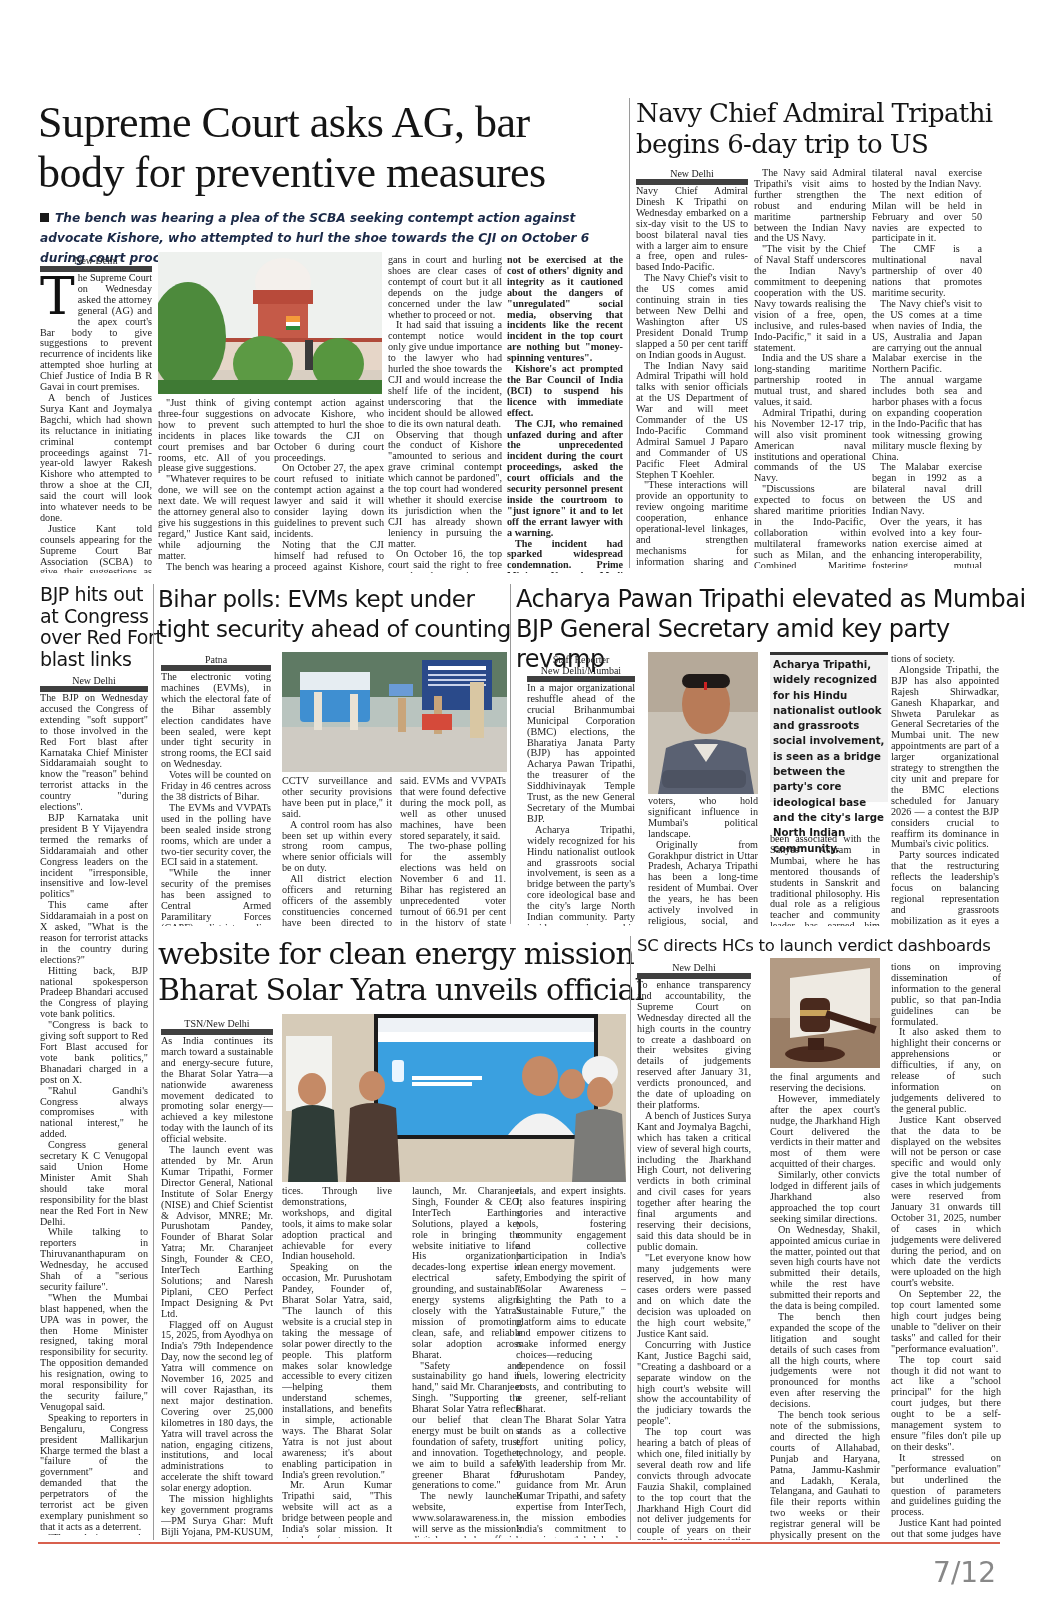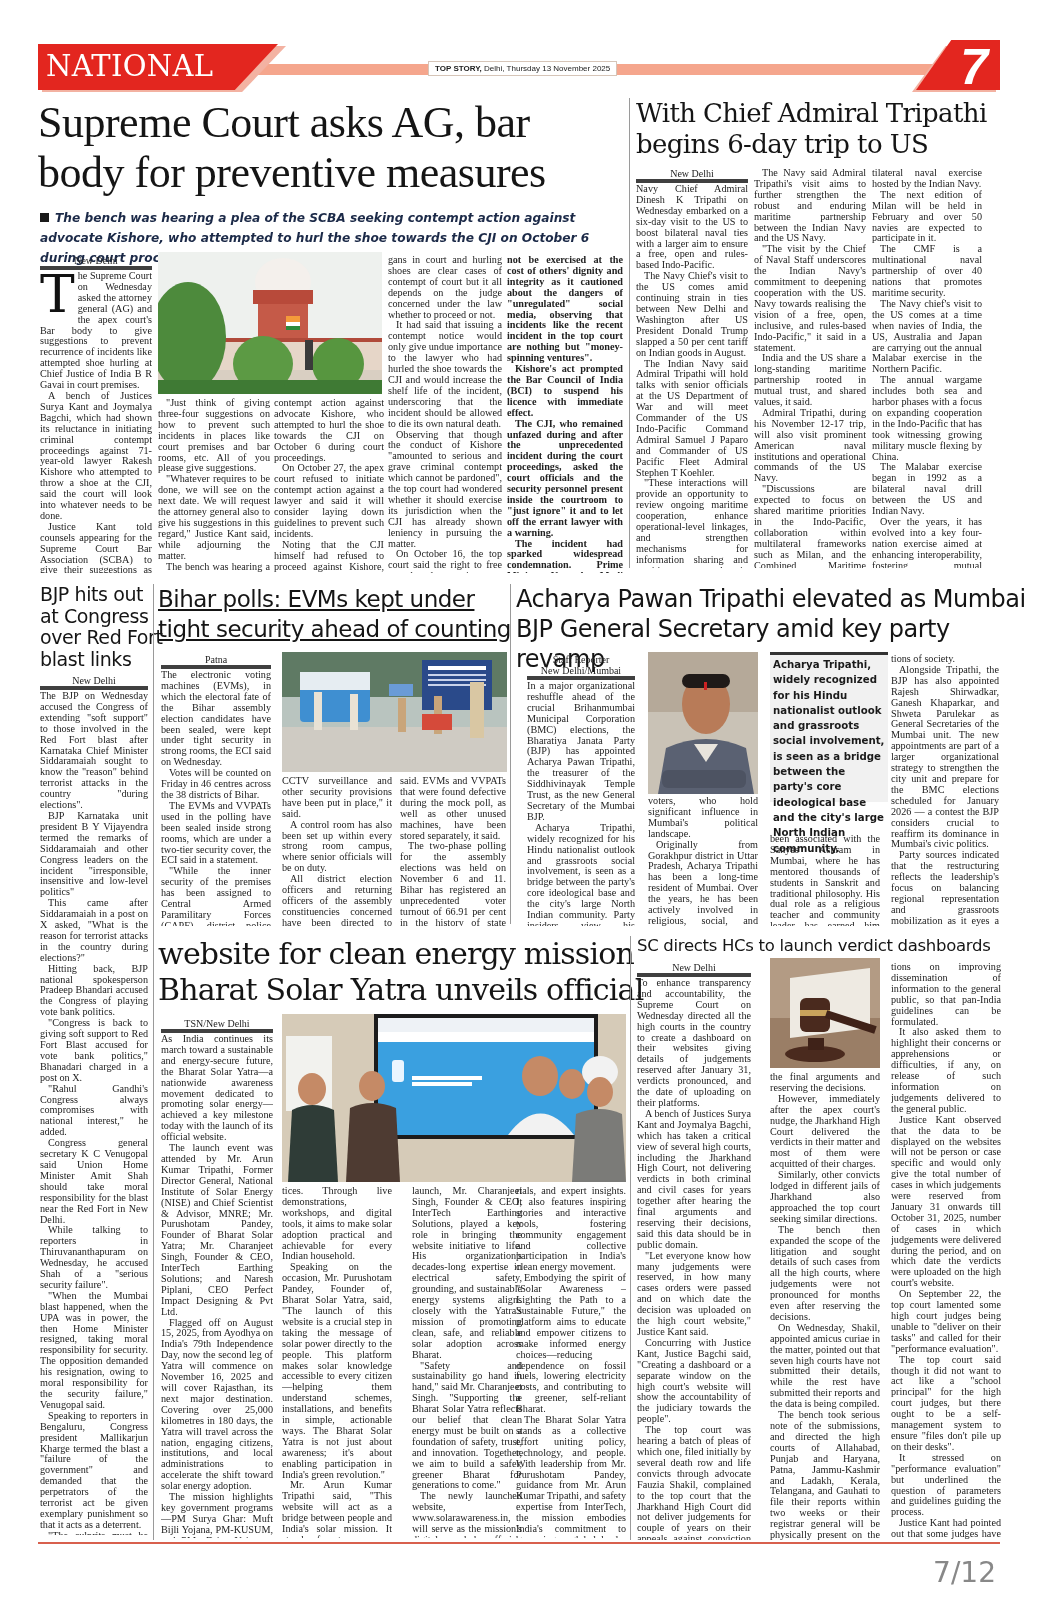--- a/index.html
+++ b/index.html
@@ -26,53 +26,38 @@
   
   .hl { position: absolute; font-family: "DejaVu Serif", serif; color: #151515; line-height: 1.05; }
 
   .strap { position: absolute; left: 40px; top: 208px; width: 590px; font-family: "DejaVu Sans", sans-serif; font-style: italic; font-weight: 700; font-size: 12.2px; line-height: 20px; color: #1c2a48; }
   .strap .sq { display: inline-block; width: 9px; height: 9px; background: #1a1a1a; margin-right: 6px; vertical-align: 0px; }
 
   
   .col { position: absolute; font-family: "Liberation Serif", serif; font-size: 10.2px; line-height: 10.9px; color: #222; text-align: justify; hyphens: auto; overflow: hidden; }
   .col p { text-indent: 8px; }
   .col p.noind { text-indent: 0; }
-  .dateline { display: block; text-align: center; border-bottom: 4px solid #404040; margin-bottom: 1px; font-size: 10px; line-height: 11px; }
+  .dateline { display: block; text-align: center; border-bottom: 6px solid #404040; margin-bottom: 1px; font-size: 10px; line-height: 11px; }
   .dropcap { float: left; font-family: "DejaVu Serif", serif; font-size: 52px; line-height: 42px; margin: 2px 3px 0 0; color: #111; }
 
   .vrule { position: absolute; width: 1px; background: #9a9a9a; }
   .hrule { position: absolute; height: 2px; background: #d8604d; }
 
   
   .img { position: absolute; overflow: hidden; }
 
   .pullquote { position: absolute; left: 770px; top: 652px; width: 118px; height: 150px; background: #f1f1f1; border-top: 3px solid #333; padding: 2px 3px; font-family: "DejaVu Sans", sans-serif; font-weight: 700; font-size: 10.2px; line-height: 15.3px; color: #1a1a1a; }
 
   .pagenum { position: absolute; right: 44px; top: 1556px; font-family: "DejaVu Sans", sans-serif; font-size: 28px; color: #888; }
 </style>
 </head>
 <body>
 
 <div class="page">
 
-  <div class="mast">
-    <div class="mast-bar"></div>
-    <div class="mast-section-shadow"></div>
-    <div class="mast-section">
-      <span>NATIONAL</span>
-    </div>
-    <div class="mast-top">
-      <b>TOP STORY,</b>
-      <span>Delhi, Thursday 13 November 2025</span>
-    </div>
-    <div class="mast-page-shadow"></div>
-    <div class="mast-page">
-      <span>7</span>
-    </div>
-  </div>
 
   <div class="hl" style="left:38px; top:98px; font-size:44px; line-height:50px; font-family:'Liberation Serif',serif; letter-spacing:-0.5px;">
     <div>Supreme Court asks AG, bar</div>
     <div>body for preventive measures</div>
   </div>
   <div class="strap"><span class="sq"></span><span>The bench was hearing a plea of the SCBA seeking contempt action against advocate Kishore, who attempted to hurl the shoe towards the CJI on October 6 during court proceedings.</span></div>
 
   <div class="col" style="left:40px; top:255px; width:112px; height:318px;">
     <span class="dateline">New Delhi</span>
     <span class="dropcap">T</span>
@@ -120,21 +105,21 @@
   <div class="col" style="left:507px; top:255px; width:116px; height:318px;font-weight:bold;">
     <p class="noind">not be exercised at the cost of others' dignity and integrity as it cautioned about the dangers of "unregulated" social media, observing that incidents like the recent incident in the top court are nothing but "money-spinning ventures".</p>
     <p>Kishore's act prompted the Bar Council of India (BCI) to suspend his licence with immediate effect.</p>
     <p>The CJI, who remained unfazed during and after the unprecedented incident during the court proceedings, asked the court officials and the security personnel present inside the courtroom to "just ignore" it and to let off the errant lawyer with a warning.</p>
     <p>The incident had sparked widespread condemnation. Prime Minister Narendra Modi while condemning the incident also spoke to the CJI.</p>
   </div>
 
   <div class="vrule" style="left:629px; top:98px; height:470px;"></div>
 
   <div class="hl" style="left:636px; top:98px; font-size:26px; line-height:31px; font-family:'DejaVu Serif',serif; letter-spacing:-0.6px;">
-    <div>With Chief Admiral Tripathi</div>
+    <div>Navy Chief Admiral Tripathi</div>
     <div>begins 6-day trip to US</div>
   </div>
   <div class="col" style="left:636px; top:168px; width:112px; height:400px;">
     <span class="dateline">New Delhi</span>
     <p class="noind">Navy Chief Admiral Dinesh K Tripathi on Wednesday embarked on a six-day visit to the US to boost bilateral naval ties with a larger aim to ensure a free, open and rules-based Indo-Pacific.</p>
     <p>The Navy Chief's visit to the US comes amid continuing strain in ties between New Delhi and Washington after US President Donald Trump slapped a 50 per cent tariff on Indian goods in August.</p>
     <p>The Indian Navy said Admiral Tripathi will hold talks with senior officials at the US Department of War and will meet Commander of the US Indo-Pacific Command Admiral Samuel J Paparo and Commander of US Pacific Fleet Admiral Stephen T Koehler.</p>
     <p>"These interactions will provide an opportunity to review ongoing maritime cooperation, enhance operational-level linkages, and strengthen mechanisms for information sharing and maritime domain awareness between the two navies," it said.</p>
   </div>
   <div class="col" style="left:754px; top:168px; width:112px; height:400px;">
@@ -170,21 +155,21 @@
     <p>"Congress is back to giving soft support to Red Fort Blast accused for vote bank politics," Bhanadari charged in a post on X.</p>
     <p>"Rahul Gandhi's Congress always compromises with national interest," he added.</p>
     <p>Congress general secretary K C Venugopal said Union Home Minister Amit Shah should take moral responsibility for the blast near the Red Fort in New Delhi.</p>
     <p>While talking to reporters in Thiruvananthapuram on Wednesday, he accused Shah of a "serious security failure".</p>
     <p>"When the Mumbai blast happened, when the UPA was in power, the then Home Minister resigned, taking moral responsibility for security. The opposition demanded his resignation, owing to moral responsibility for the security failure," Venugopal said.</p>
     <p>Speaking to reporters in Bengaluru, Congress president Mallikarjun Kharge termed the blast a "failure of the government" and demanded that the perpetrators of the terrorist act be given exemplary punishment so that it acts as a deterrent.</p>
     <p>"The culprits must be punished severely so that others should be afraid of doing it," he said, adding that his party would raise the issue in Parliament during the Winter session next month.</p>
   </div>
   <div class="vrule" style="left:153px; top:584px; height:956px;"></div>
 
-  <div class="hl" style="left:158px; top:584px; font-size:23px; line-height:30px; font-family:'DejaVu Sans',sans-serif; letter-spacing:-0.5px;text-decoration:underline;">
+  <div class="hl" style="left:158px; top:584px; font-size:23px; line-height:30px; font-family:'DejaVu Sans',sans-serif; letter-spacing:-0.5px;">
     <div>Bihar polls: EVMs kept under</div>
     <div>tight security ahead of counting</div>
   </div>
   <div class="col" style="left:161px; top:654px; width:110px; height:272px;">
     <span class="dateline">Patna</span>
     <p class="noind">The electronic voting machines (EVMs), in which the electoral fate of the Bihar assembly election candidates have been sealed, were kept under tight security in strong rooms, the ECI said on Wednesday.</p>
     <p>Votes will be counted on Friday in 46 centres across the 38 districts of Bihar.</p>
     <p>The EVMs and VVPATs used in the polling have been sealed inside strong rooms, which are under a two-tier security cover, the ECI said in a statement.</p>
     <p>"While the inner security of the premises has been assigned to Central Armed Paramilitary Forces (CAPF), district police have been deployed to maintain outer security. Furthermore, 24×7</p>
   </div>
@@ -331,22 +316,22 @@
       <rect x="38" y="80" width="16" height="12" fill="#3f2218"></rect>
       <rect x="30" y="40" width="30" height="34" rx="6" fill="#4a2a1e"></rect>
       <rect x="30" y="52" width="30" height="6" fill="#c9a35c"></rect>
       <rect x="56" y="52" width="52" height="8" fill="#3f2218" transform="rotate(18 56 56)"></rect>
     </svg>
   </div>
   <div class="col" style="left:770px; top:1072px; width:110px; height:468px;">
     <p class="noind">the final arguments and reserving the decisions.</p>
     <p>However, immediately after the apex court's nudge, the Jharkhand High Court delivered the verdicts in their matter and most of them were acquitted of their charges.</p>
     <p>Similarly, other convicts lodged in different jails of Jharkhand also approached the top court seeking similar directions.</p>
+    <p>On Wednesday, Shakil, appointed amicus curiae in the matter, pointed out that seven high courts have not submitted their details, while the rest have submitted their reports and the data is being compiled.</p>
     <p>The bench then expanded the scope of the litigation and sought details of such cases from all the high courts, where judgements were not pronounced for months even after reserving the decisions.</p>
-    <p>On Wednesday, Shakil, appointed amicus curiae in the matter, pointed out that seven high courts have not submitted their details, while the rest have submitted their reports and the data is being compiled.</p>
     <p>The bench took serious note of the submissions, and directed the high courts of Allahabad, Punjab and Haryana, Patna, Jammu-Kashmir and Ladakh, Kerala, Telangana, and Gauhati to file their reports within two weeks or their registrar general will be physically present on the next date of hearing.</p>
 
   </div>
   <div class="col" style="left:891px; top:962px; width:110px; height:578px;">
     <p class="noind">tions on improving dissemination of information to the general public, so that pan-India guidelines can be formulated.</p>
     <p>It also asked them to highlight their concerns or apprehensions or difficulties, if any, on release of such information on judgements delivered to the general public.</p>
     <p>Justice Kant observed that the data to be displayed on the websites will not be person or case specific and would only give the total number of cases in which judgements were reserved from January 31 onwards till October 31, 2025, number of cases in which judgements were delivered during the period, and on which date the verdicts were uploaded on the high court's website.</p>
     <p>On September 22, the top court lamented some high court judges being unable to "deliver on their tasks" and called for their "performance evaluation".</p>
     <p>The top court said though it did not want to act like a "school principal" for the high court judges, but there ought to be a self-management system to ensure "files don't pile up on their desks".</p>
     <p>It stressed on "performance evaluation" but underlined the question of parameters and guidelines guiding the process.</p>

